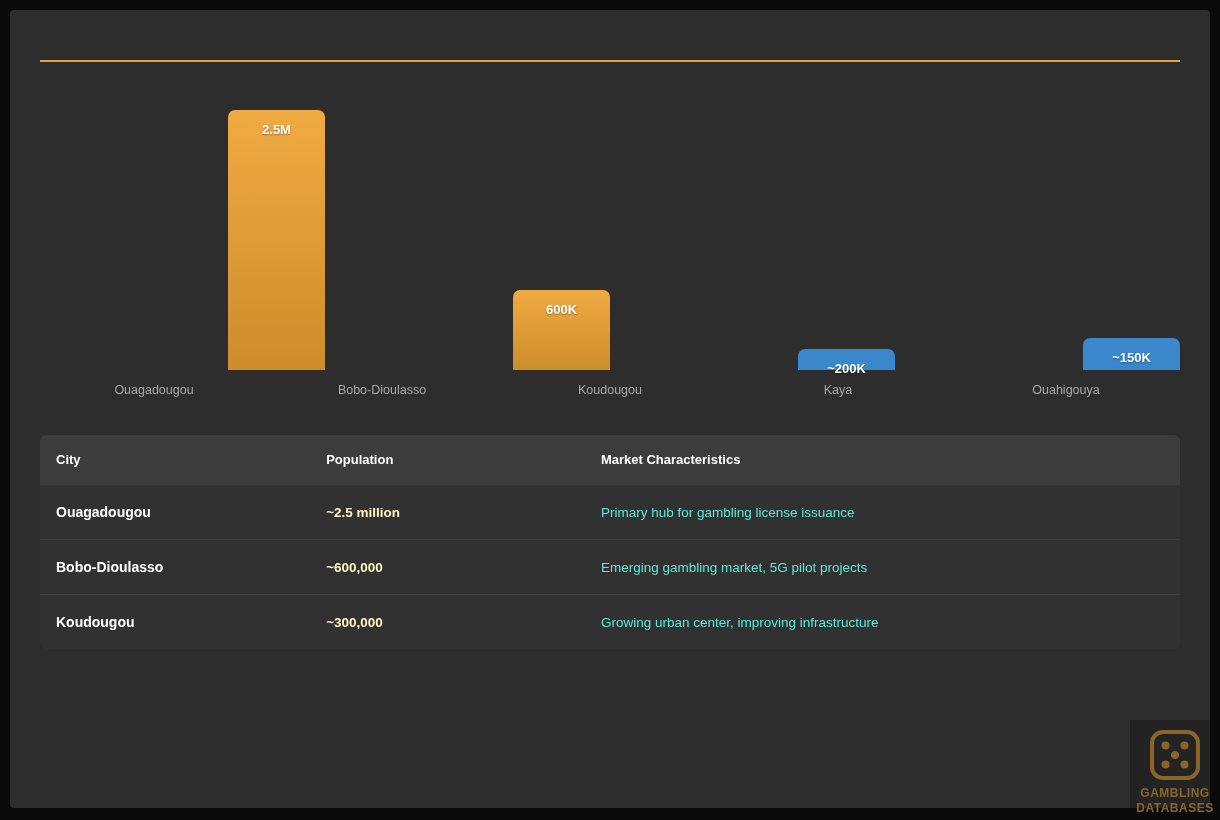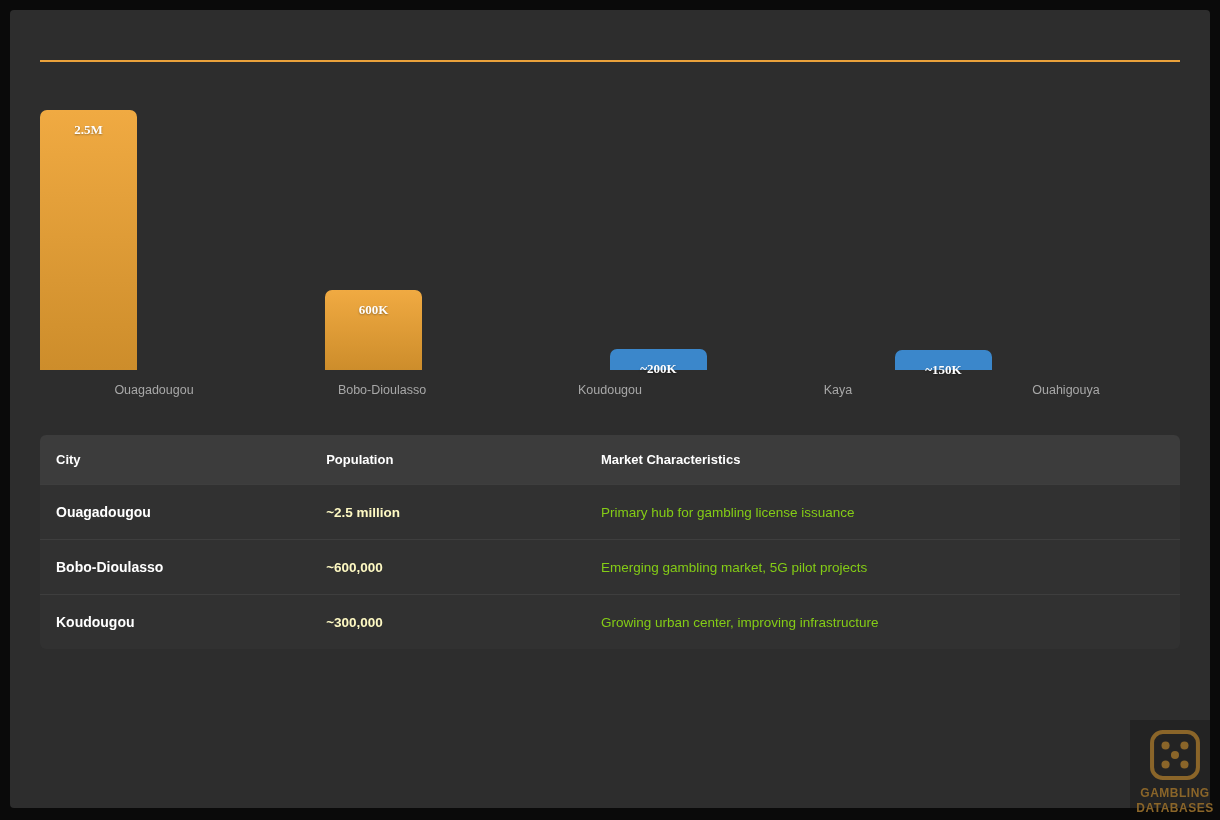--- a/index.html
+++ b/index.html
@@ -34,21 +34,21 @@
     font-size: 13px;
   }
 
   
   .chart { margin-top: 48px; }
   .bars {
     display: flex;
     align-items: flex-end;
     height: 260px;
   }
-  .bar-col { flex: 1; display: flex; justify-content: flex-start; font-family: Liberation Serif, serif; }
+  .bar-col { flex: 1; display: flex; justify-content: flex-end; }
   .bar {
     width: 97px;
     position: relative;
     border-radius: 7px 7px 0 0;
   }
   .bar-value {
     position: absolute;
     top: 12px; left: 0; right: 0;
     text-align: center;
     color: #ffffff;
@@ -77,21 +77,21 @@
     text-align: left;
     padding: 17px 16px;
     font-size: 13px;
     font-weight: 700;
     color: #ffffff;
   }
   tbody tr { background: #313131; border-top: 1px solid #3e3e3e; }
   td { padding: 19px 16px; font-size: 13.5px; vertical-align: middle; }
   td.city { color: #ffffff; font-weight: 700; font-size: 14px; }
   td.pop  { color: #fef9c3; font-weight: 700; }
-  td.chars { color: #84cc16; }
+  td.chars { color: #5eead4; }
 
   
   .watermark {
     position: absolute;
     right: 0; bottom: 0;
     width: 90px;
     padding: 8px 0 4px;
     background: rgba(10,10,10,0.28);
     text-align: center;
   }
@@ -123,21 +123,21 @@
         <div class="bar" style="height: 80px; background: linear-gradient(rgb(240, 170, 66), rgb(205, 141, 43));">
           <div class="bar-value">600K</div>
         </div>
       </div>
       <div class="bar-col">
         <div class="bar" style="height: 21px; background: rgb(59, 135, 203);">
           <div class="bar-value">~200K</div>
         </div>
       </div>
       <div class="bar-col">
-        <div class="bar" style="height: 20px; background: rgb(59, 135, 203);">
+        <div class="bar" style="height: 32px; background: rgb(59, 135, 203);">
           <div class="bar-value">~150K</div>
         </div>
       </div>
     </div>
     <div class="cats">
       <div class="cat">Ouagadougou</div>
       <div class="cat">Bobo-Dioulasso</div>
       <div class="cat">Koudougou</div>
       <div class="cat">Kaya</div>
       <div class="cat">Ouahigouya</div>

